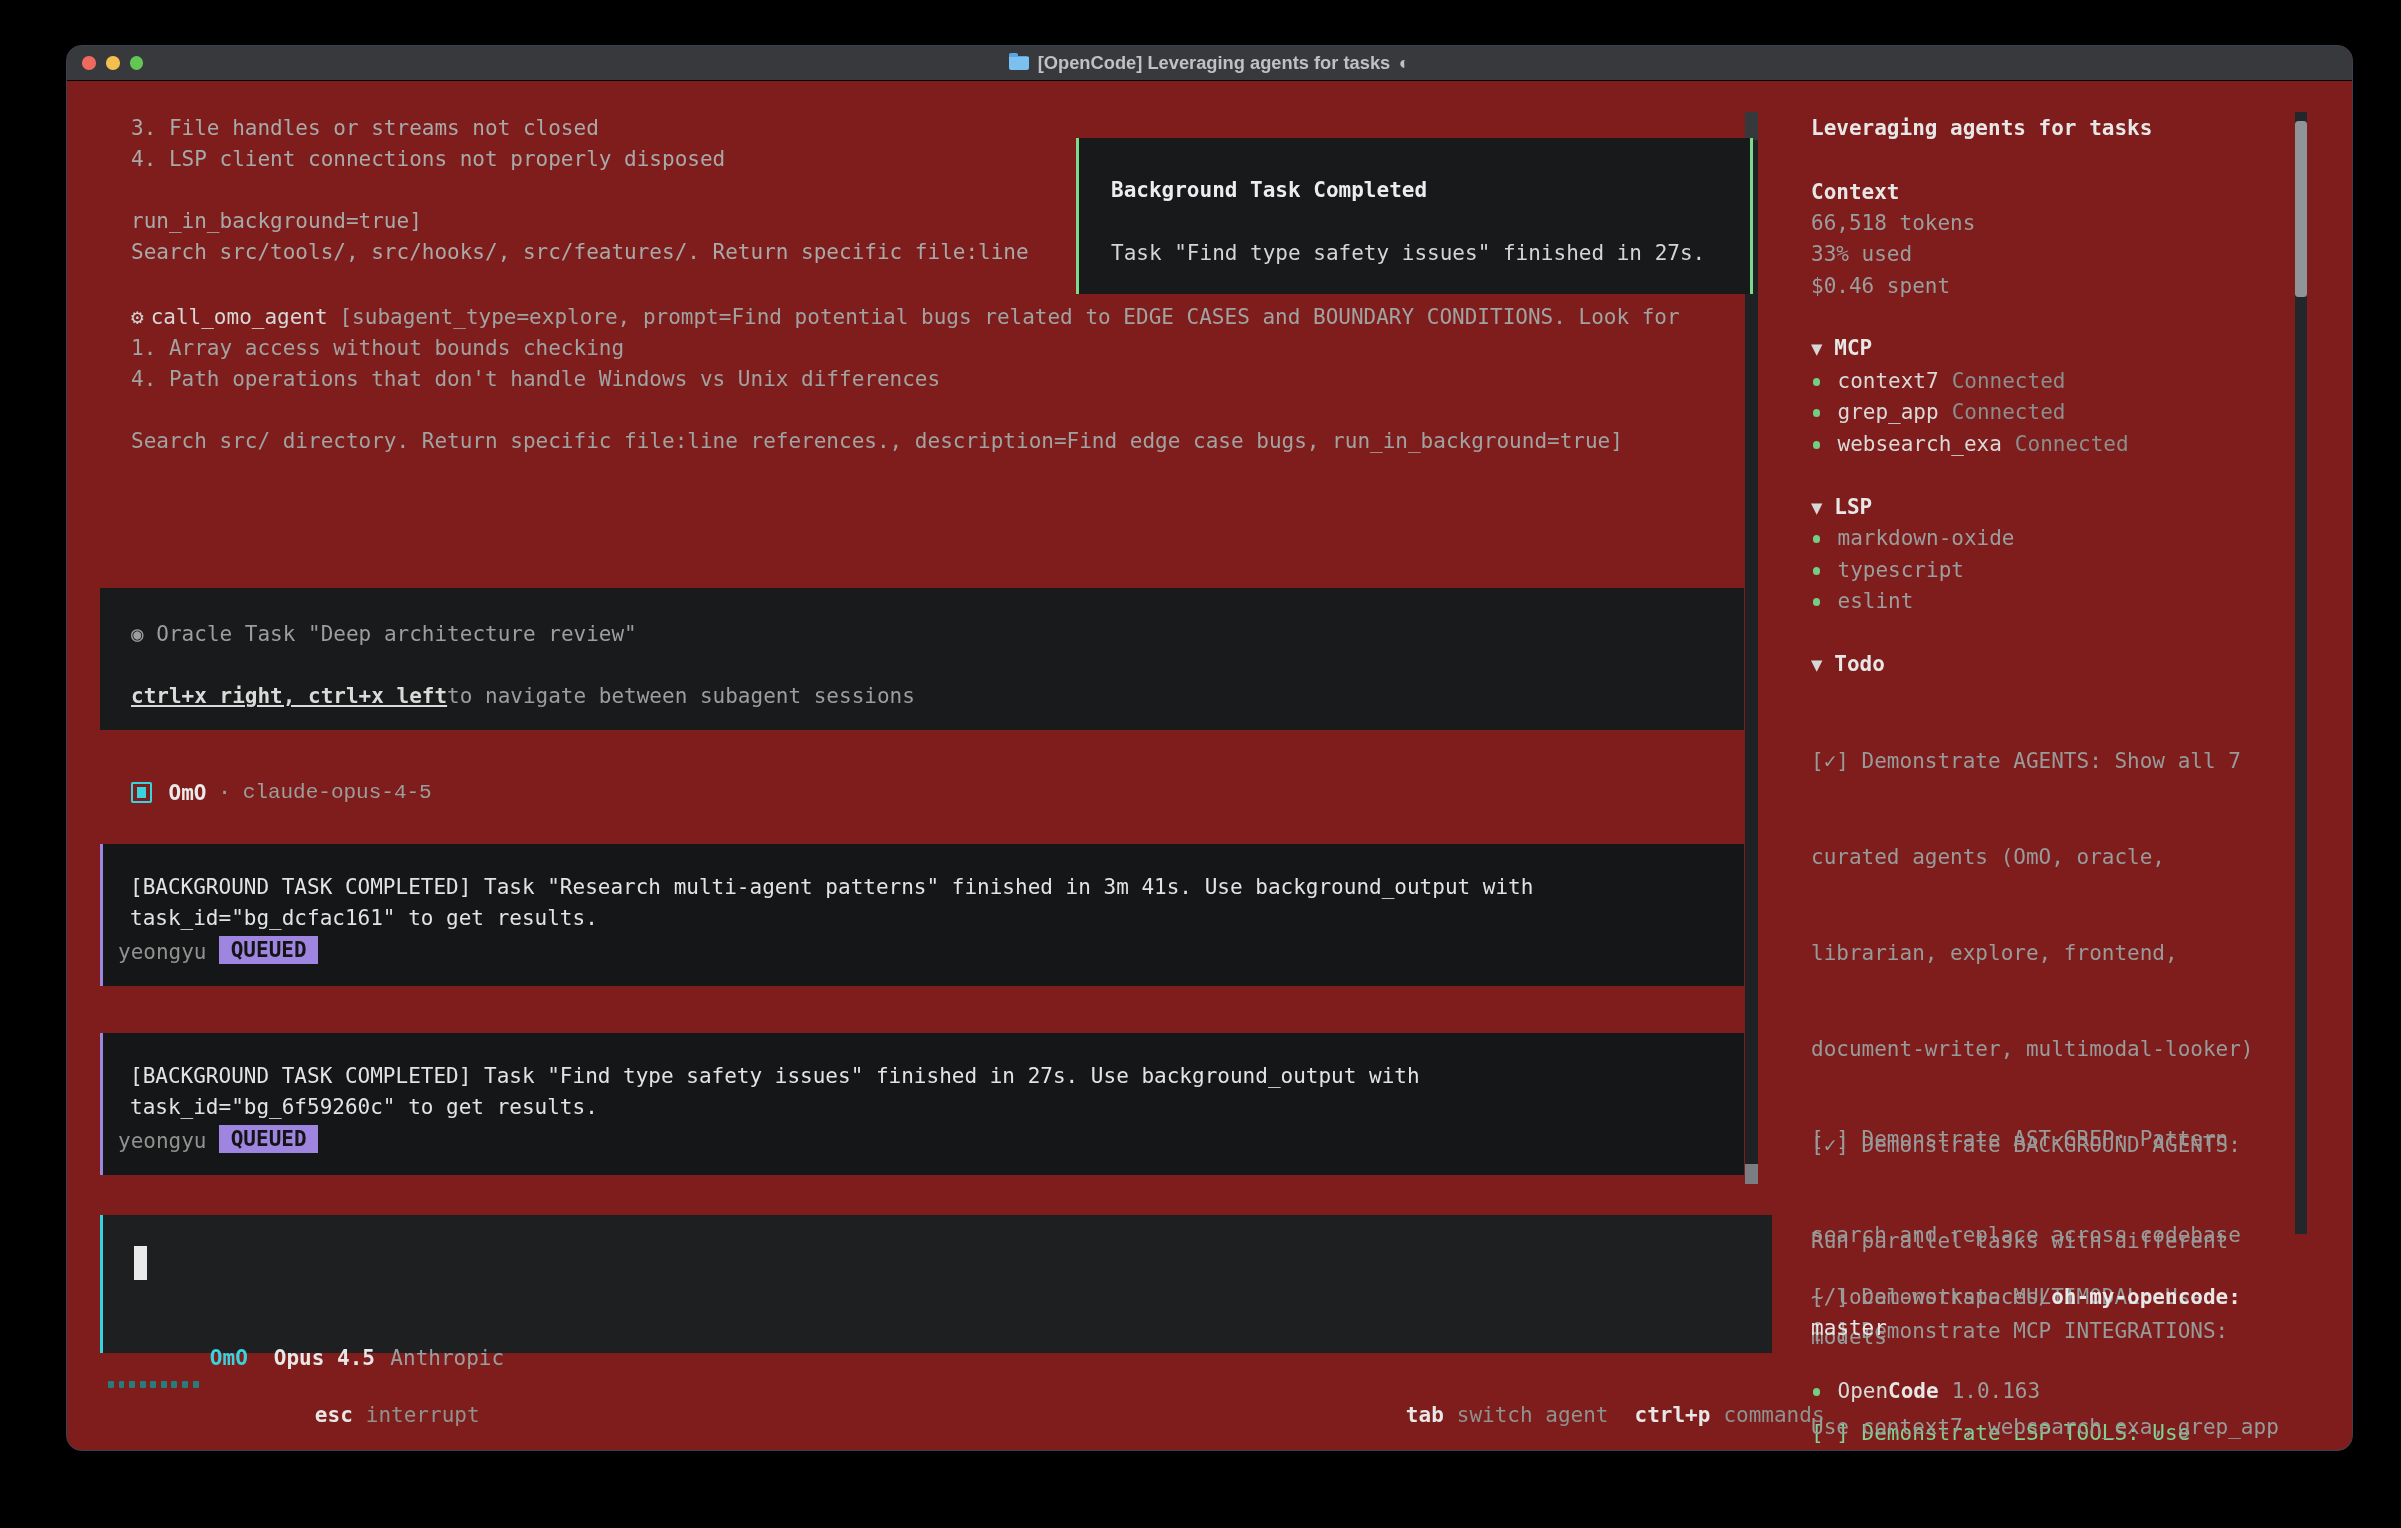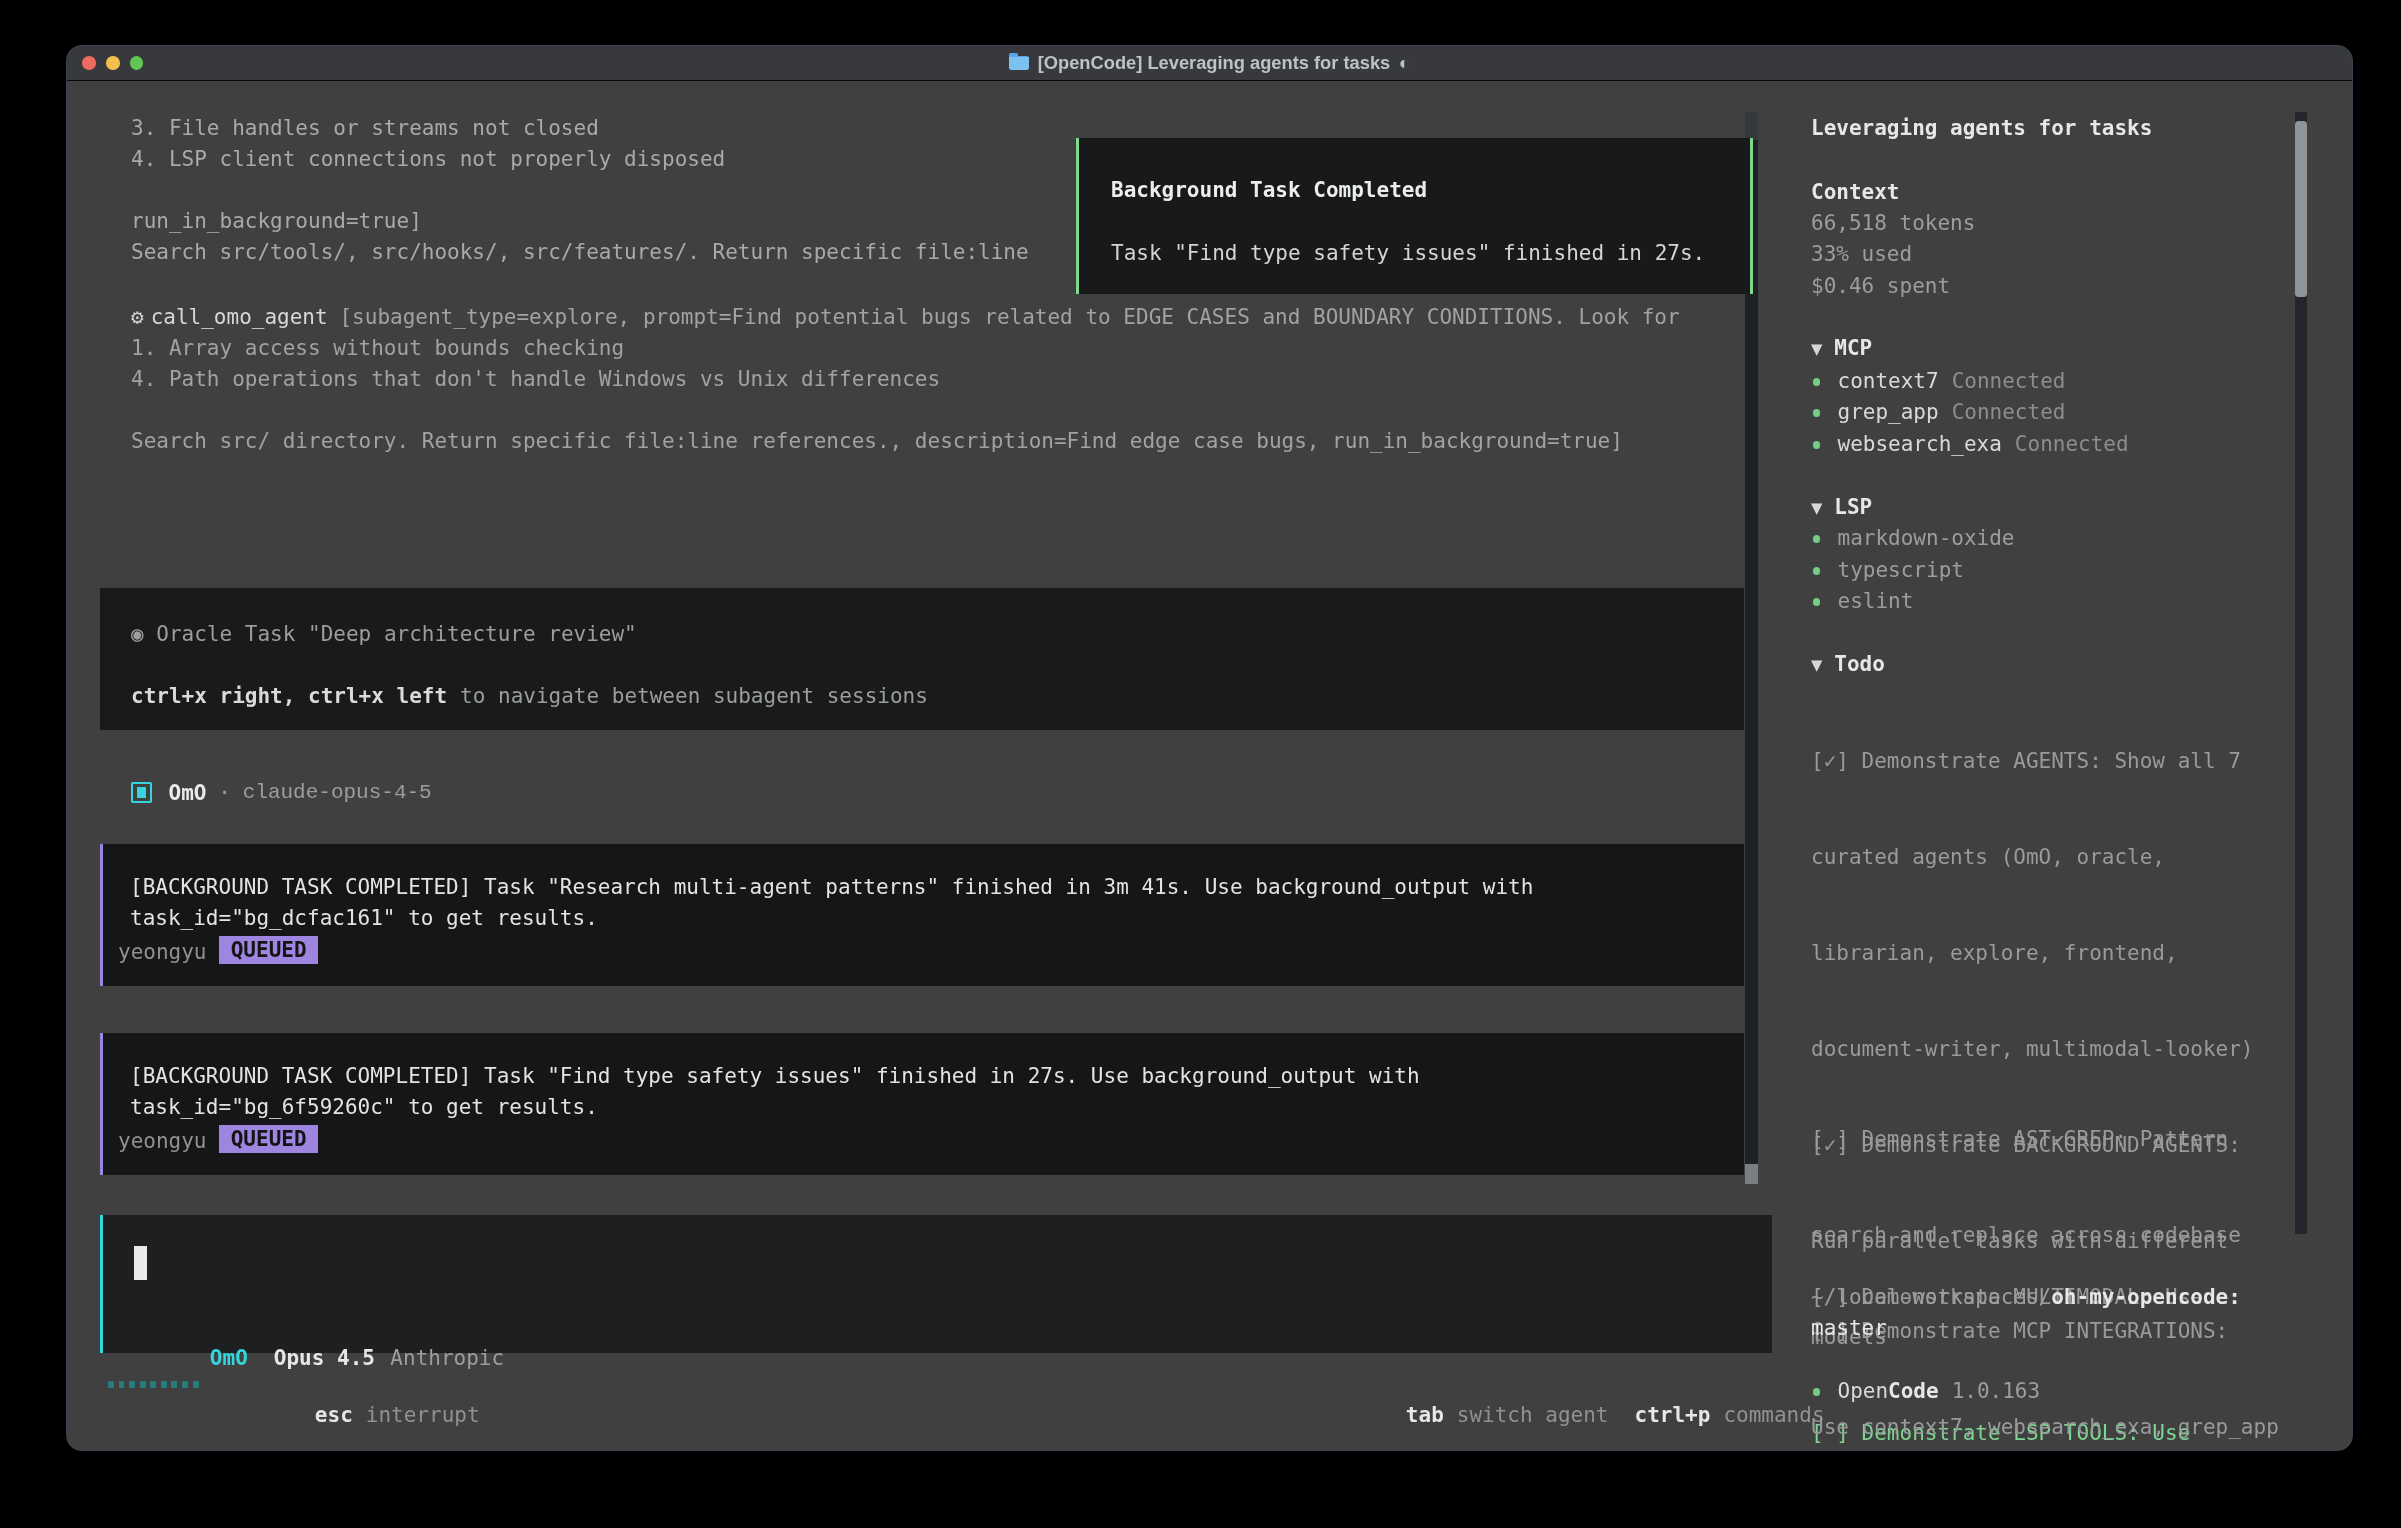--- a/index.html
+++ b/index.html
@@ -1,20 +1,20 @@
 <!DOCTYPE html>
 <html style="font-size:9.5px"><head>
 <meta charset="utf-8">
 <style>
   html,body{margin:0;padding:0;background:#000;}
   body{width:2401px;height:1528px;position:relative;overflow:hidden;
        font-family:"DejaVu Sans Mono",monospace;-webkit-font-smoothing:antialiased;}
 
   .window{position:absolute;left:66px;top:45px;width:2287px;height:1406px;
-          background:#404040;border:1.2px solid #3a4150;border-radius:15.4px;
+          background:#7f1d1d;border:1.2px solid #3a4150;border-radius:15.4px;
           box-sizing:border-box;overflow:hidden;}
 
   
   .titlebar{position:absolute;left:0;top:0;right:0;height:34px;background:#37393d;
             border-bottom:1.2px solid #070808;display:flex;align-items:center;justify-content:center;}
   .lights{position:absolute;left:15.4px;top:0;height:34px;display:flex;align-items:center;gap:10px;}
   .light{width:13.6px;height:13.6px;border-radius:50%;}
   .light.red{background:#ee6a5f}.light.yellow{background:#f5bf4f}.light.green{background:#62c554}
   .title-wrap{display:flex;align-items:center;gap:8.3px;
               font-family:"Liberation Sans",sans-serif;font-size:18.3px;font-weight:bold;color:#bfc2c5;}
@@ -40,21 +40,21 @@
   .main-scroll .thumb{position:absolute;left:0;bottom:0;width:13px;height:20px;background:#7a7e82;}
 
   .toast{position:absolute;left:1009px;top:92px;width:677px;height:156px;background:#17191a;
          border-left:3px solid #7ed98c;border-right:3px solid #7ed98c;box-sizing:border-box;z-index:5;}
   .toast .t1{position:absolute;left:32px;top:37px;color:#eceeed;font-weight:bold;}
   .toast .t2{position:absolute;left:32px;top:100px;color:#d4d6d5;}
 
   .oracle{position:absolute;left:33px;top:542px;width:1644px;height:142px;background:#191a1b;}
   .oracle .o1{position:absolute;left:31px;top:31px;color:#9b9e9d;}
   .oracle .o2{position:absolute;left:31px;top:93px;color:#9b9e9d;}
-  .okey{color:#d9dbd9;font-weight:bold;margin-right:13px;}
+  .okey{color:#d9dbd9;font-weight:bold;text-decoration:underline;}
 
   .agent-header{position:absolute;left:64px;top:731px;height:31px;display:flex;align-items:center;}
   .omo-icon{width:21px;height:21px;border:2.4px solid #35d4de;border-radius:1.8px;box-sizing:border-box;
             margin-right:16.5px;display:flex;align-items:center;justify-content:center;}
   .omo-icon .fill{width:9.5px;height:11.8px;background:#35d4de;}
   .agent-name{font-size:21px;font-weight:bold;color:#e9eae9;}
   .agent-dot{font-size:21px;color:#9b9e9d;margin:0 11.8px;}
   .agent-model{font-size:21px;color:#9b9e9d;font-family:Liberation Mono, monospace;}
 
   .task-card{position:absolute;left:33px;width:1644px;height:142px;background:#151617;

